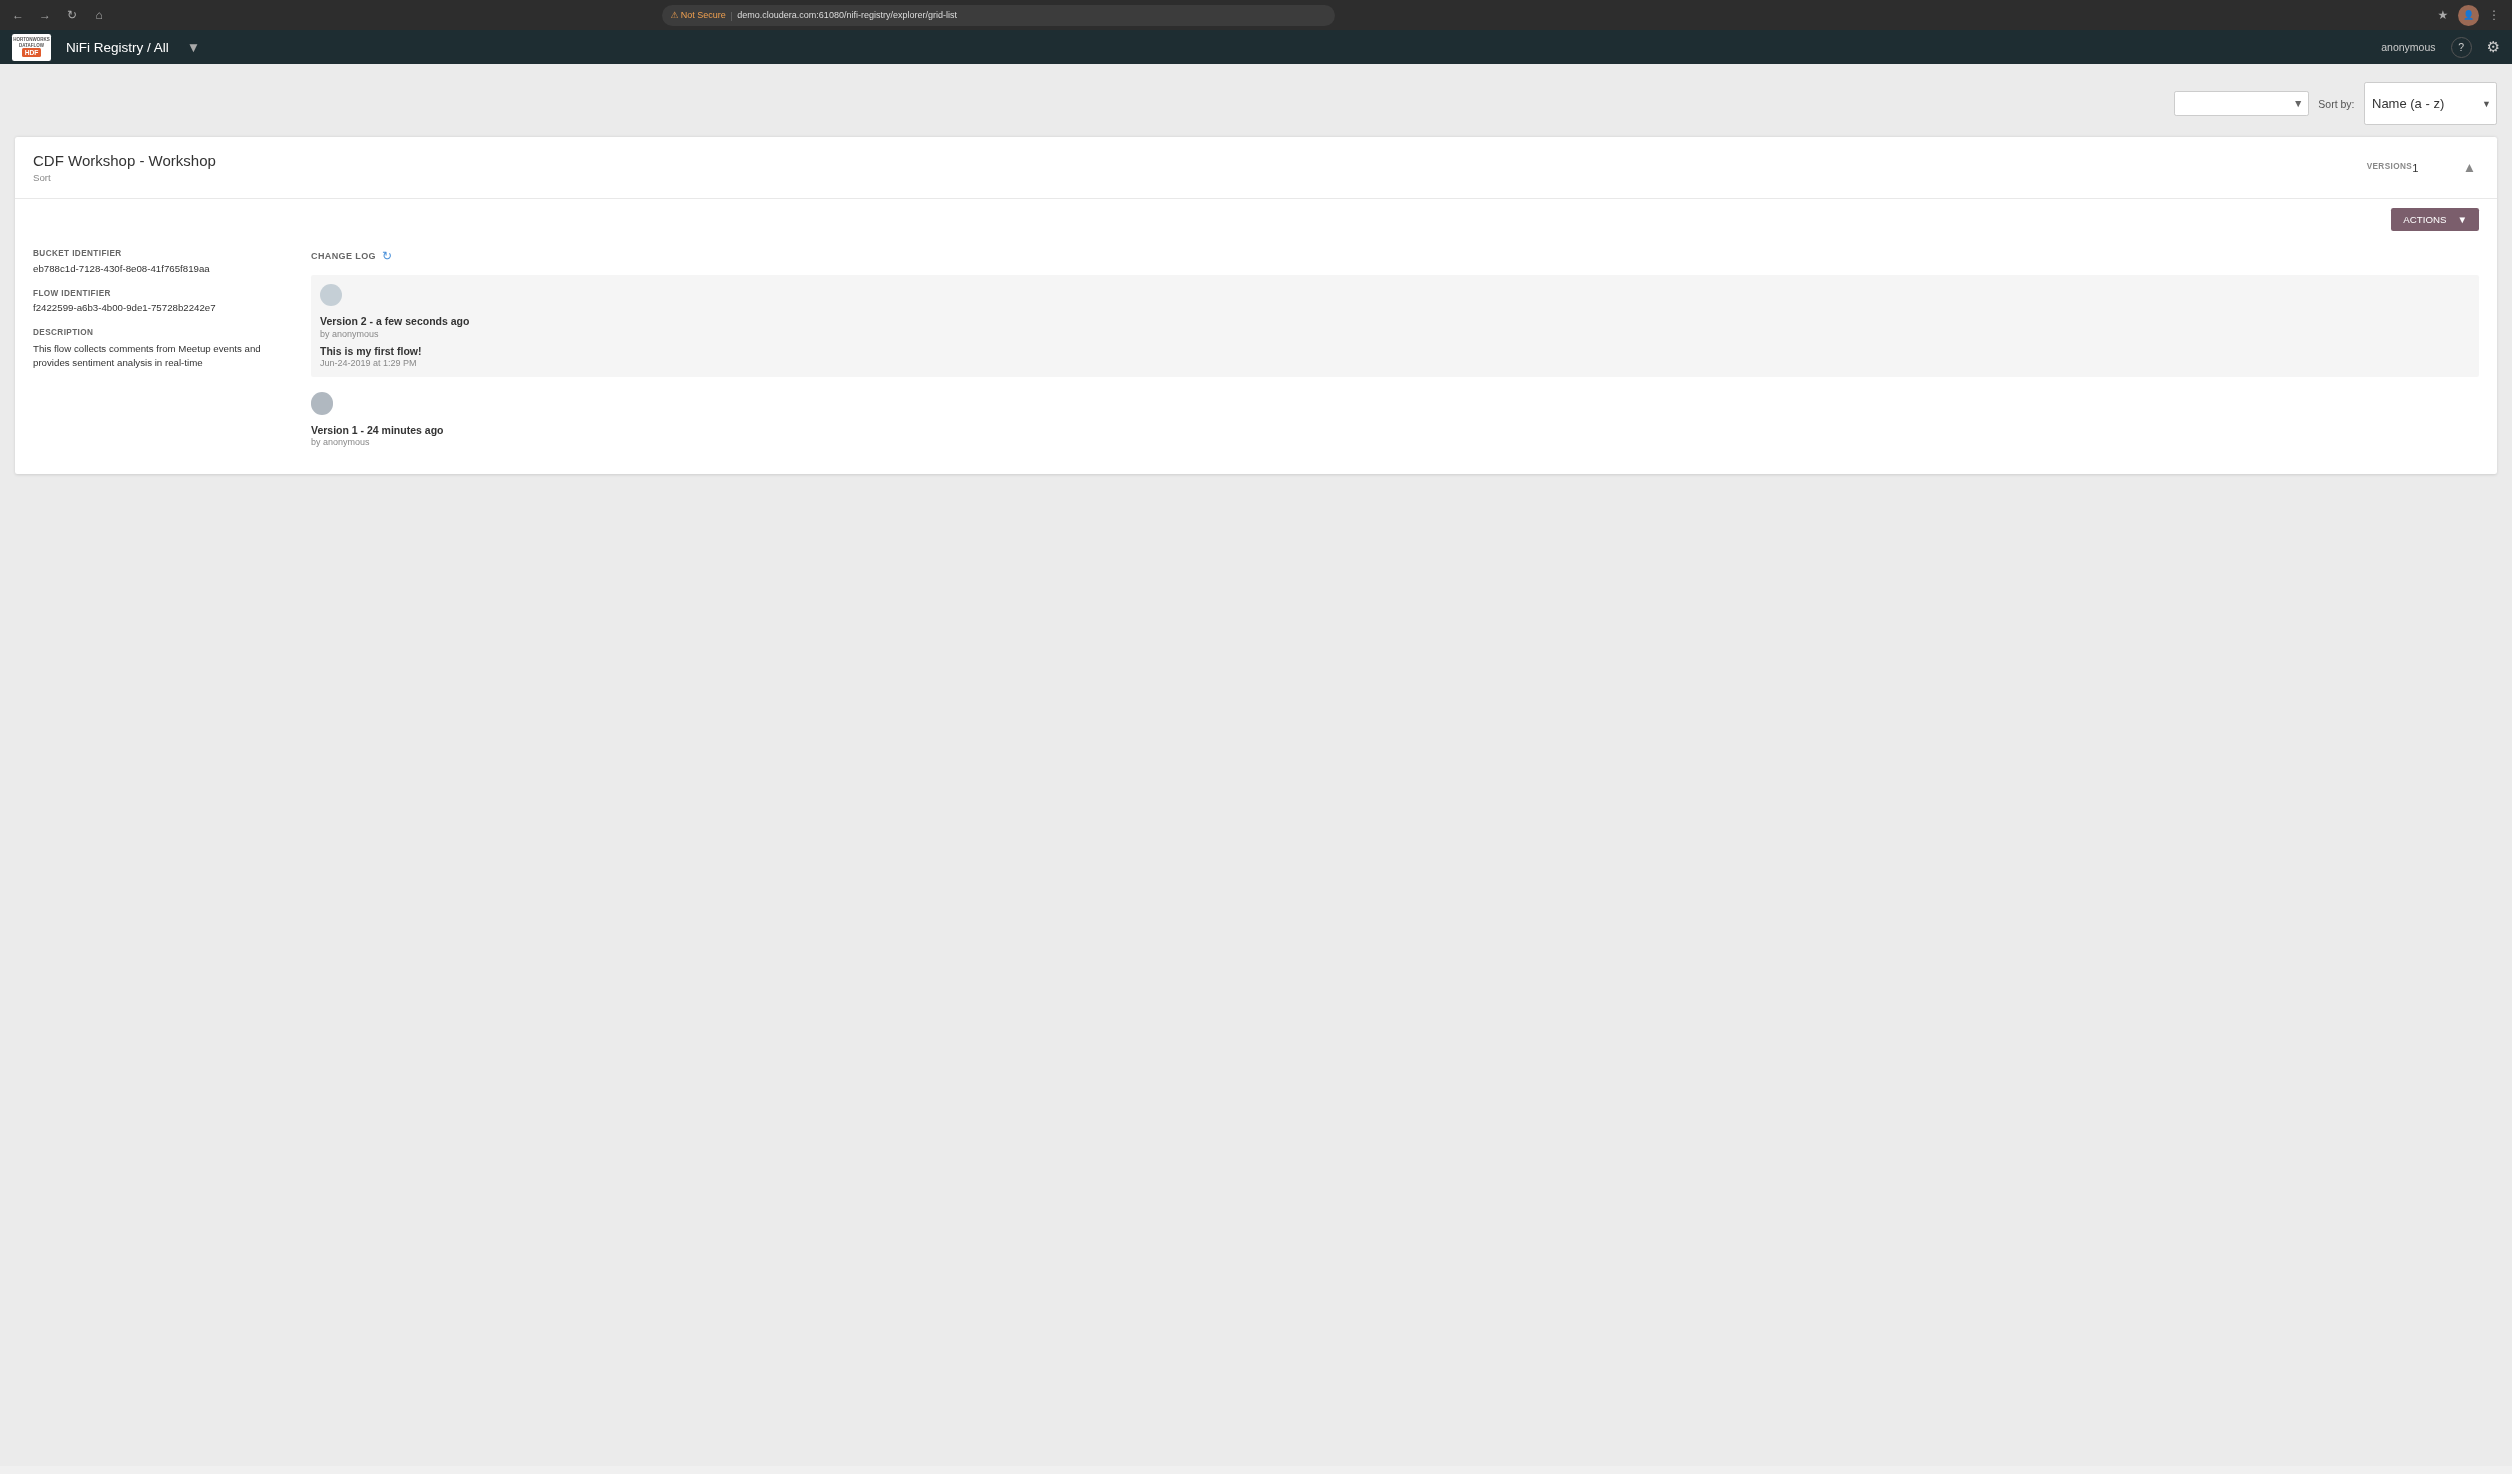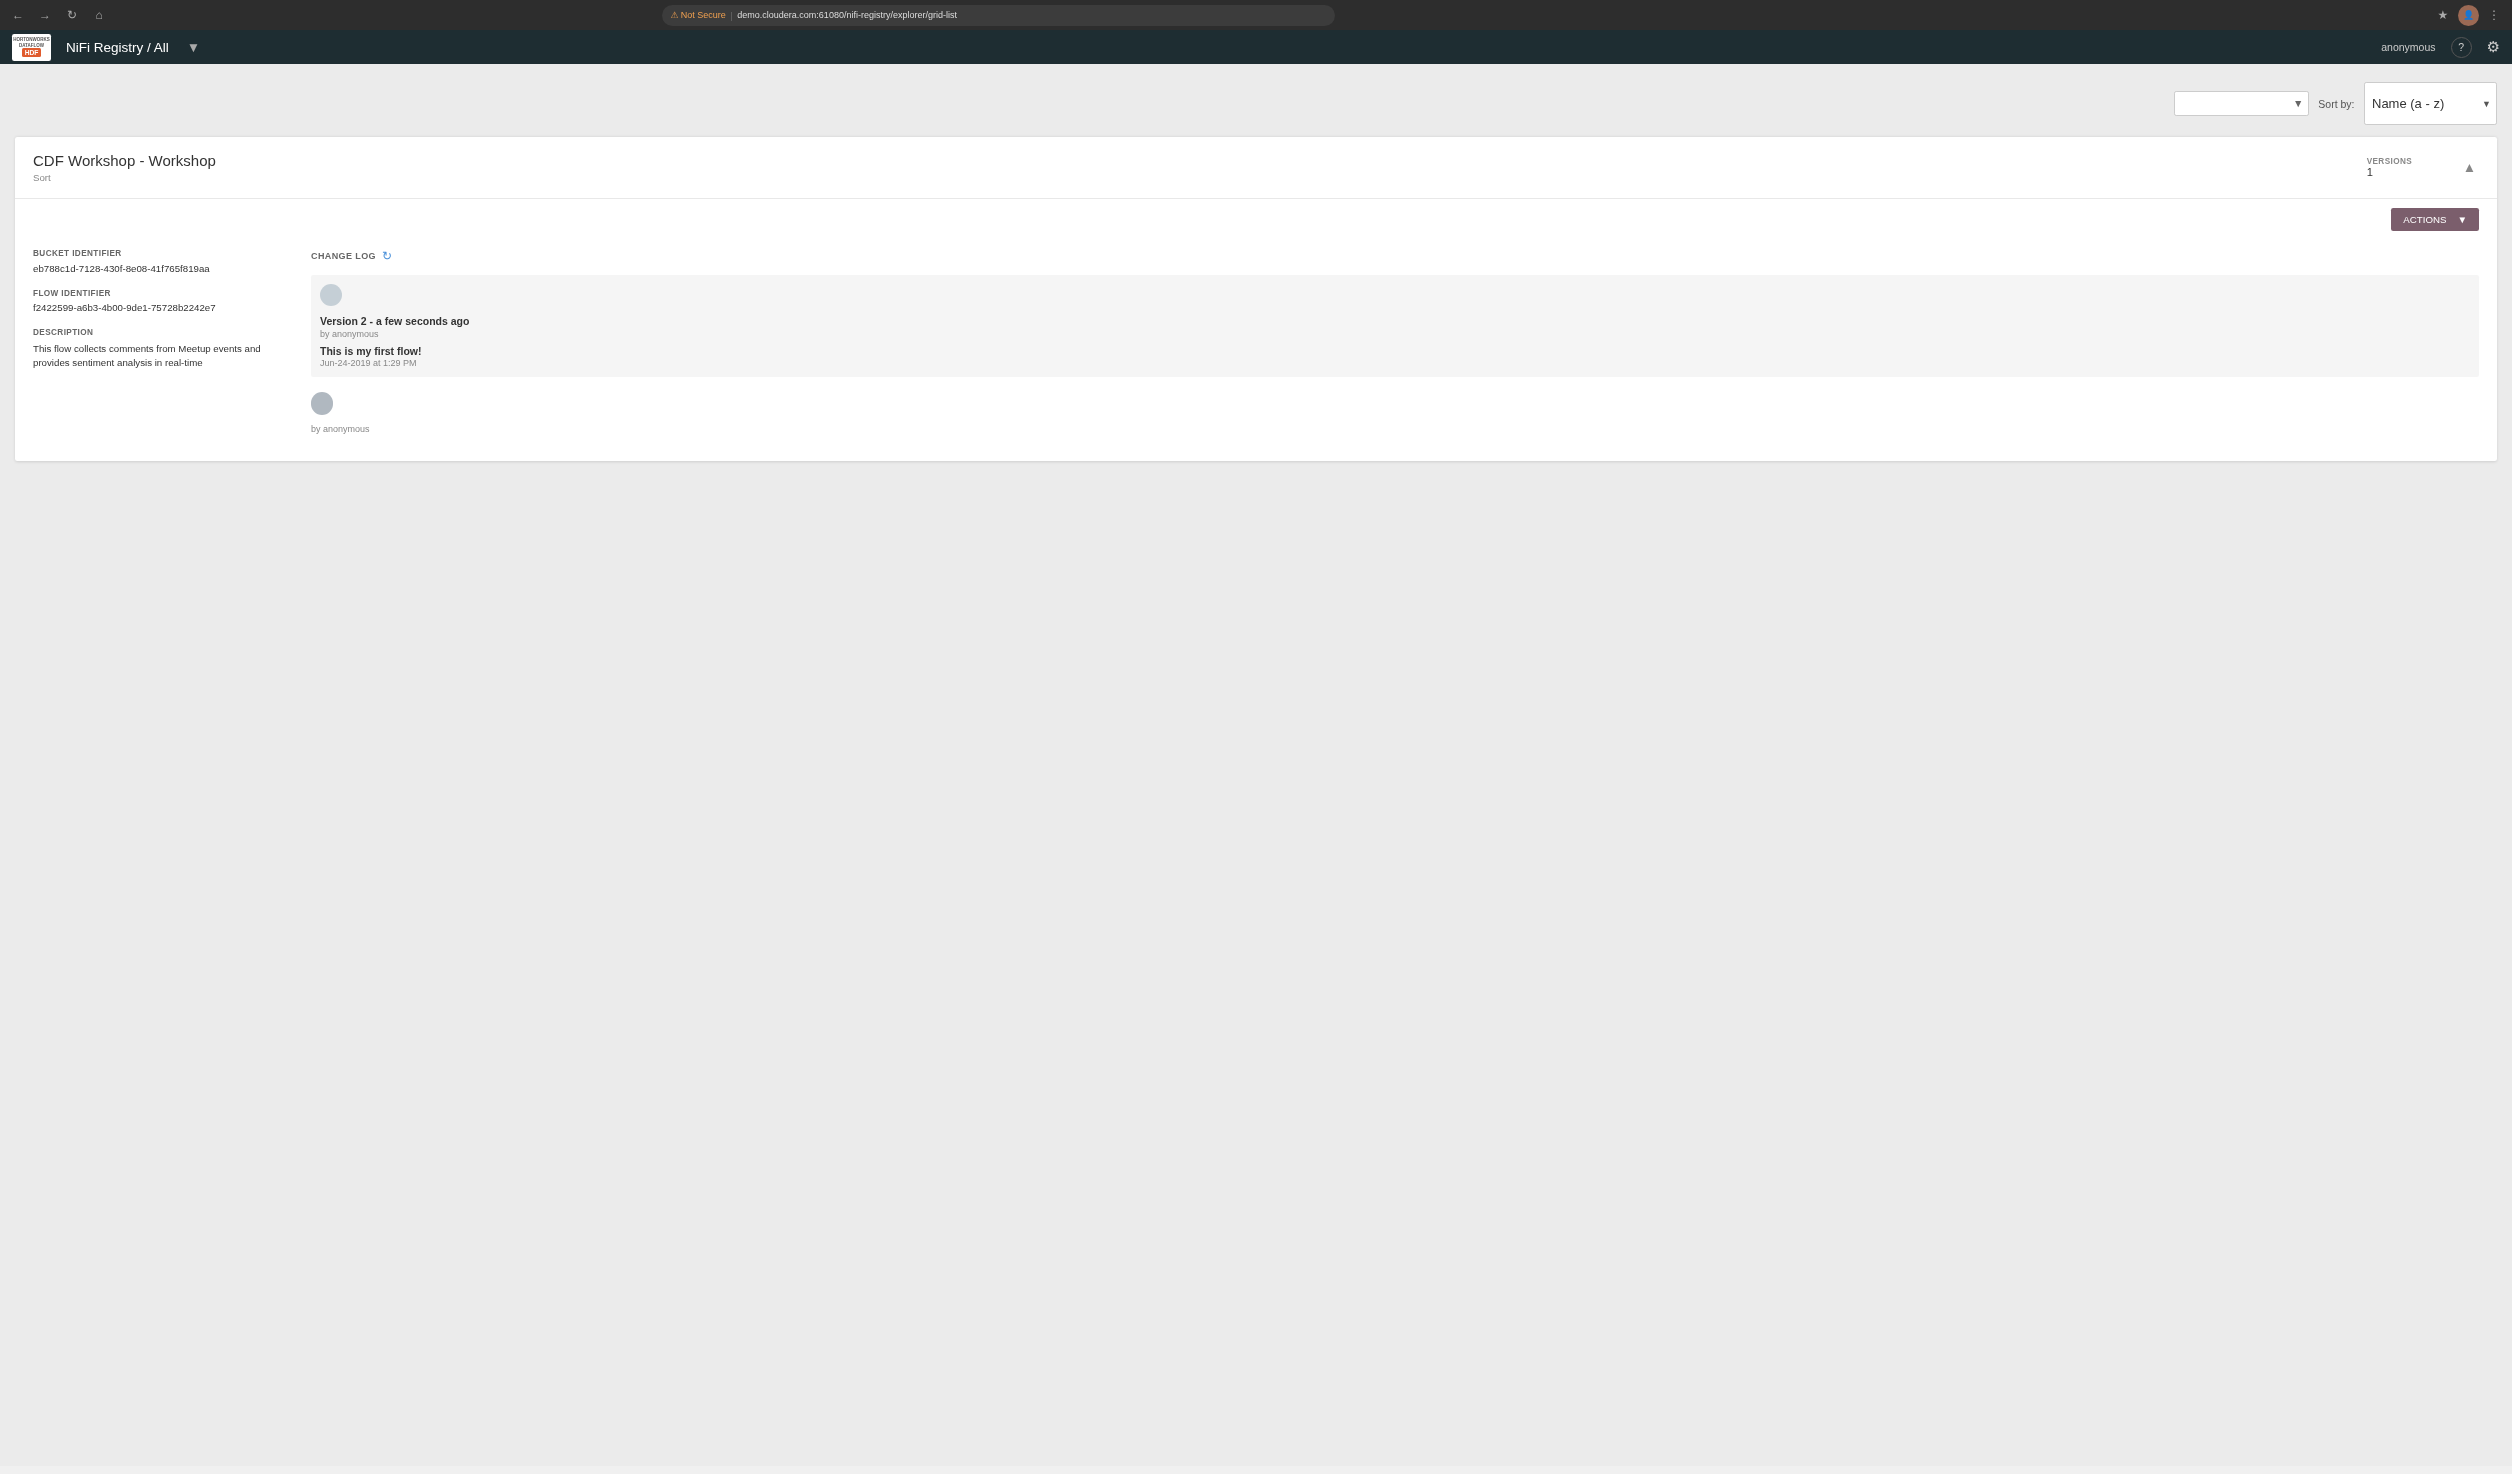--- a/index.html
+++ b/index.html
@@ -214,21 +214,21 @@
       font-weight: 500;
       color: #333;
       margin-bottom: 3px;
     }
     .flow-card-type {
       font-size: 9.7px;
       color: #888;
     }
     .flow-card-versions {
       display: flex;
-      flex-direction: column;
+      flex-direction: row;
       align-items: flex-start;
       min-width: 75px;
       margin-right: 18px;
     }
     .versions-label {
       font-size: 8.2px;
       font-weight: 600;
       color: #888;
       letter-spacing: 0.4px;
       text-transform: uppercase;
@@ -493,20 +493,21 @@
               <div class="version-title">Version 2 - a few seconds ago</div>
               <div class="version-author">by anonymous</div>
               <div class="version-message-title">This is my first flow!</div>
               <div class="version-message-date">Jun-24-2019 at 1:29 PM</div>
             </div>
           </div>
 
           <div class="changelog-entry" style="margin-top:6px;">
             <div class="version-dot"></div>
             <div class="changelog-entry-content">
+              <div class="version-title">Version 1 - 24 minutes ago</div>
               <div class="version-author">by anonymous</div>
             </div>
           </div>
 
         </div>
       </div>
     </div>
   </div>
 
 </div>

